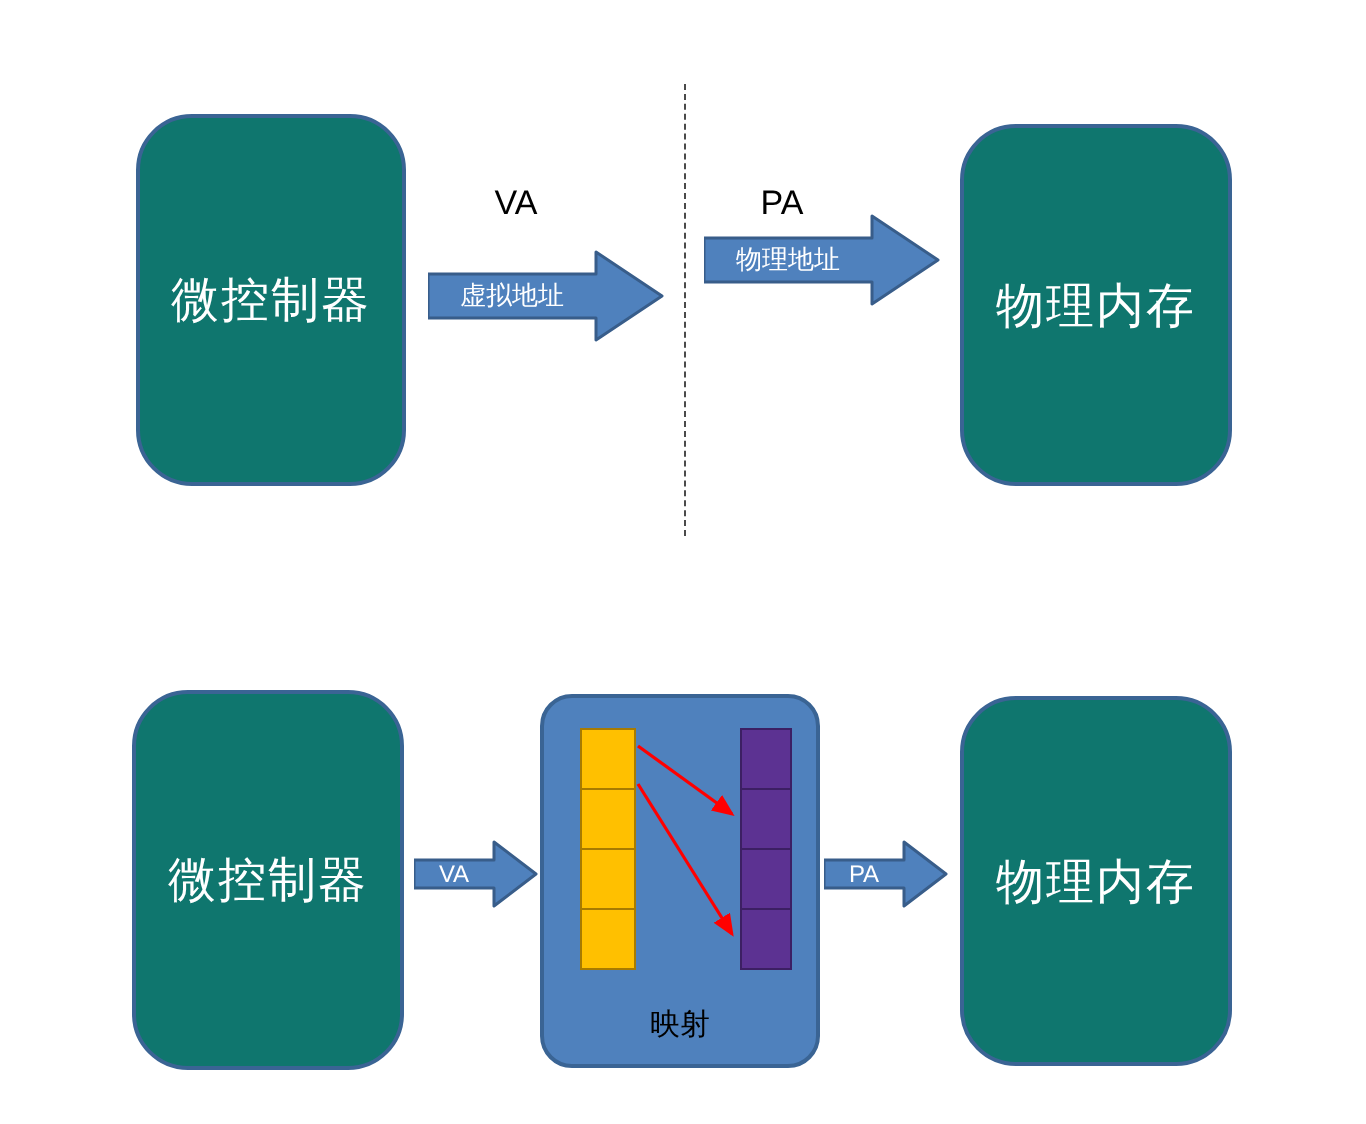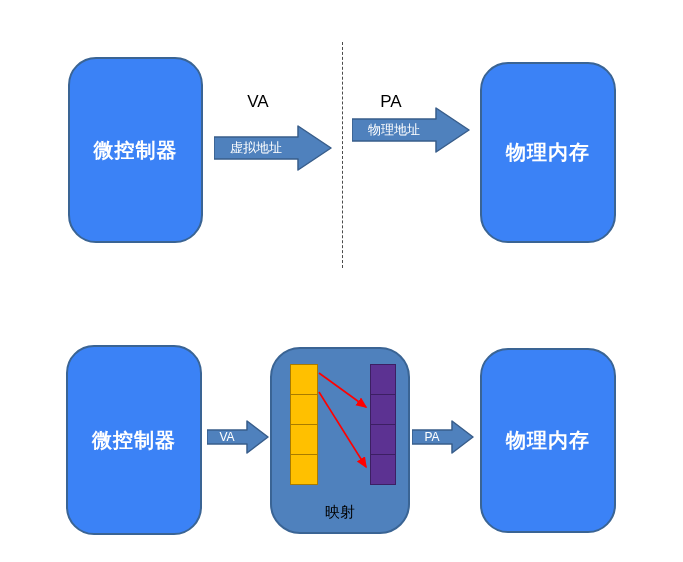--- a/index.html
+++ b/index.html
@@ -10,31 +10,30 @@
   }
   .canvas {
     position: relative;
     width: 683px;
     height: 562px;
     background: #ffffff;
     overflow: hidden;
   }
   .node-box {
     position: absolute;
-    background: #3b82f6;
+    background: #0f766e;
     border: 2px solid #3a6494;
     border-radius: 28px;
     display: flex;
     align-items: center;
     justify-content: center;
     color: #ffffff;
-    font-size: 20px;
+    font-size: 24px;
     letter-spacing: 1px;
     box-sizing: border-box;
-    font-weight: bold;
   }
   .arrow-wrap {
     position: absolute;
   }
   .arrow-wrap svg { display: block; }
   .arrow-body-label {
     position: absolute;
     top: 0;
     bottom: 0;
     left: 0;
@@ -61,21 +60,21 @@
     border-left: 1px dashed #4a4a4a;
   }
   .map-box {
     position: absolute;
     left: 270px;
     top: 347px;
     width: 140px;
     height: 187px;
     background: #4f81bd;
     border: 2px solid #3a6494;
-    border-radius: 30px;
+    border-radius: 16px;
     box-sizing: border-box;
   }
   .cell-col {
     position: absolute;
     display: flex;
     flex-direction: column;
   }
   .cell-col .cell {
     box-sizing: border-box;
     width: 100%;

